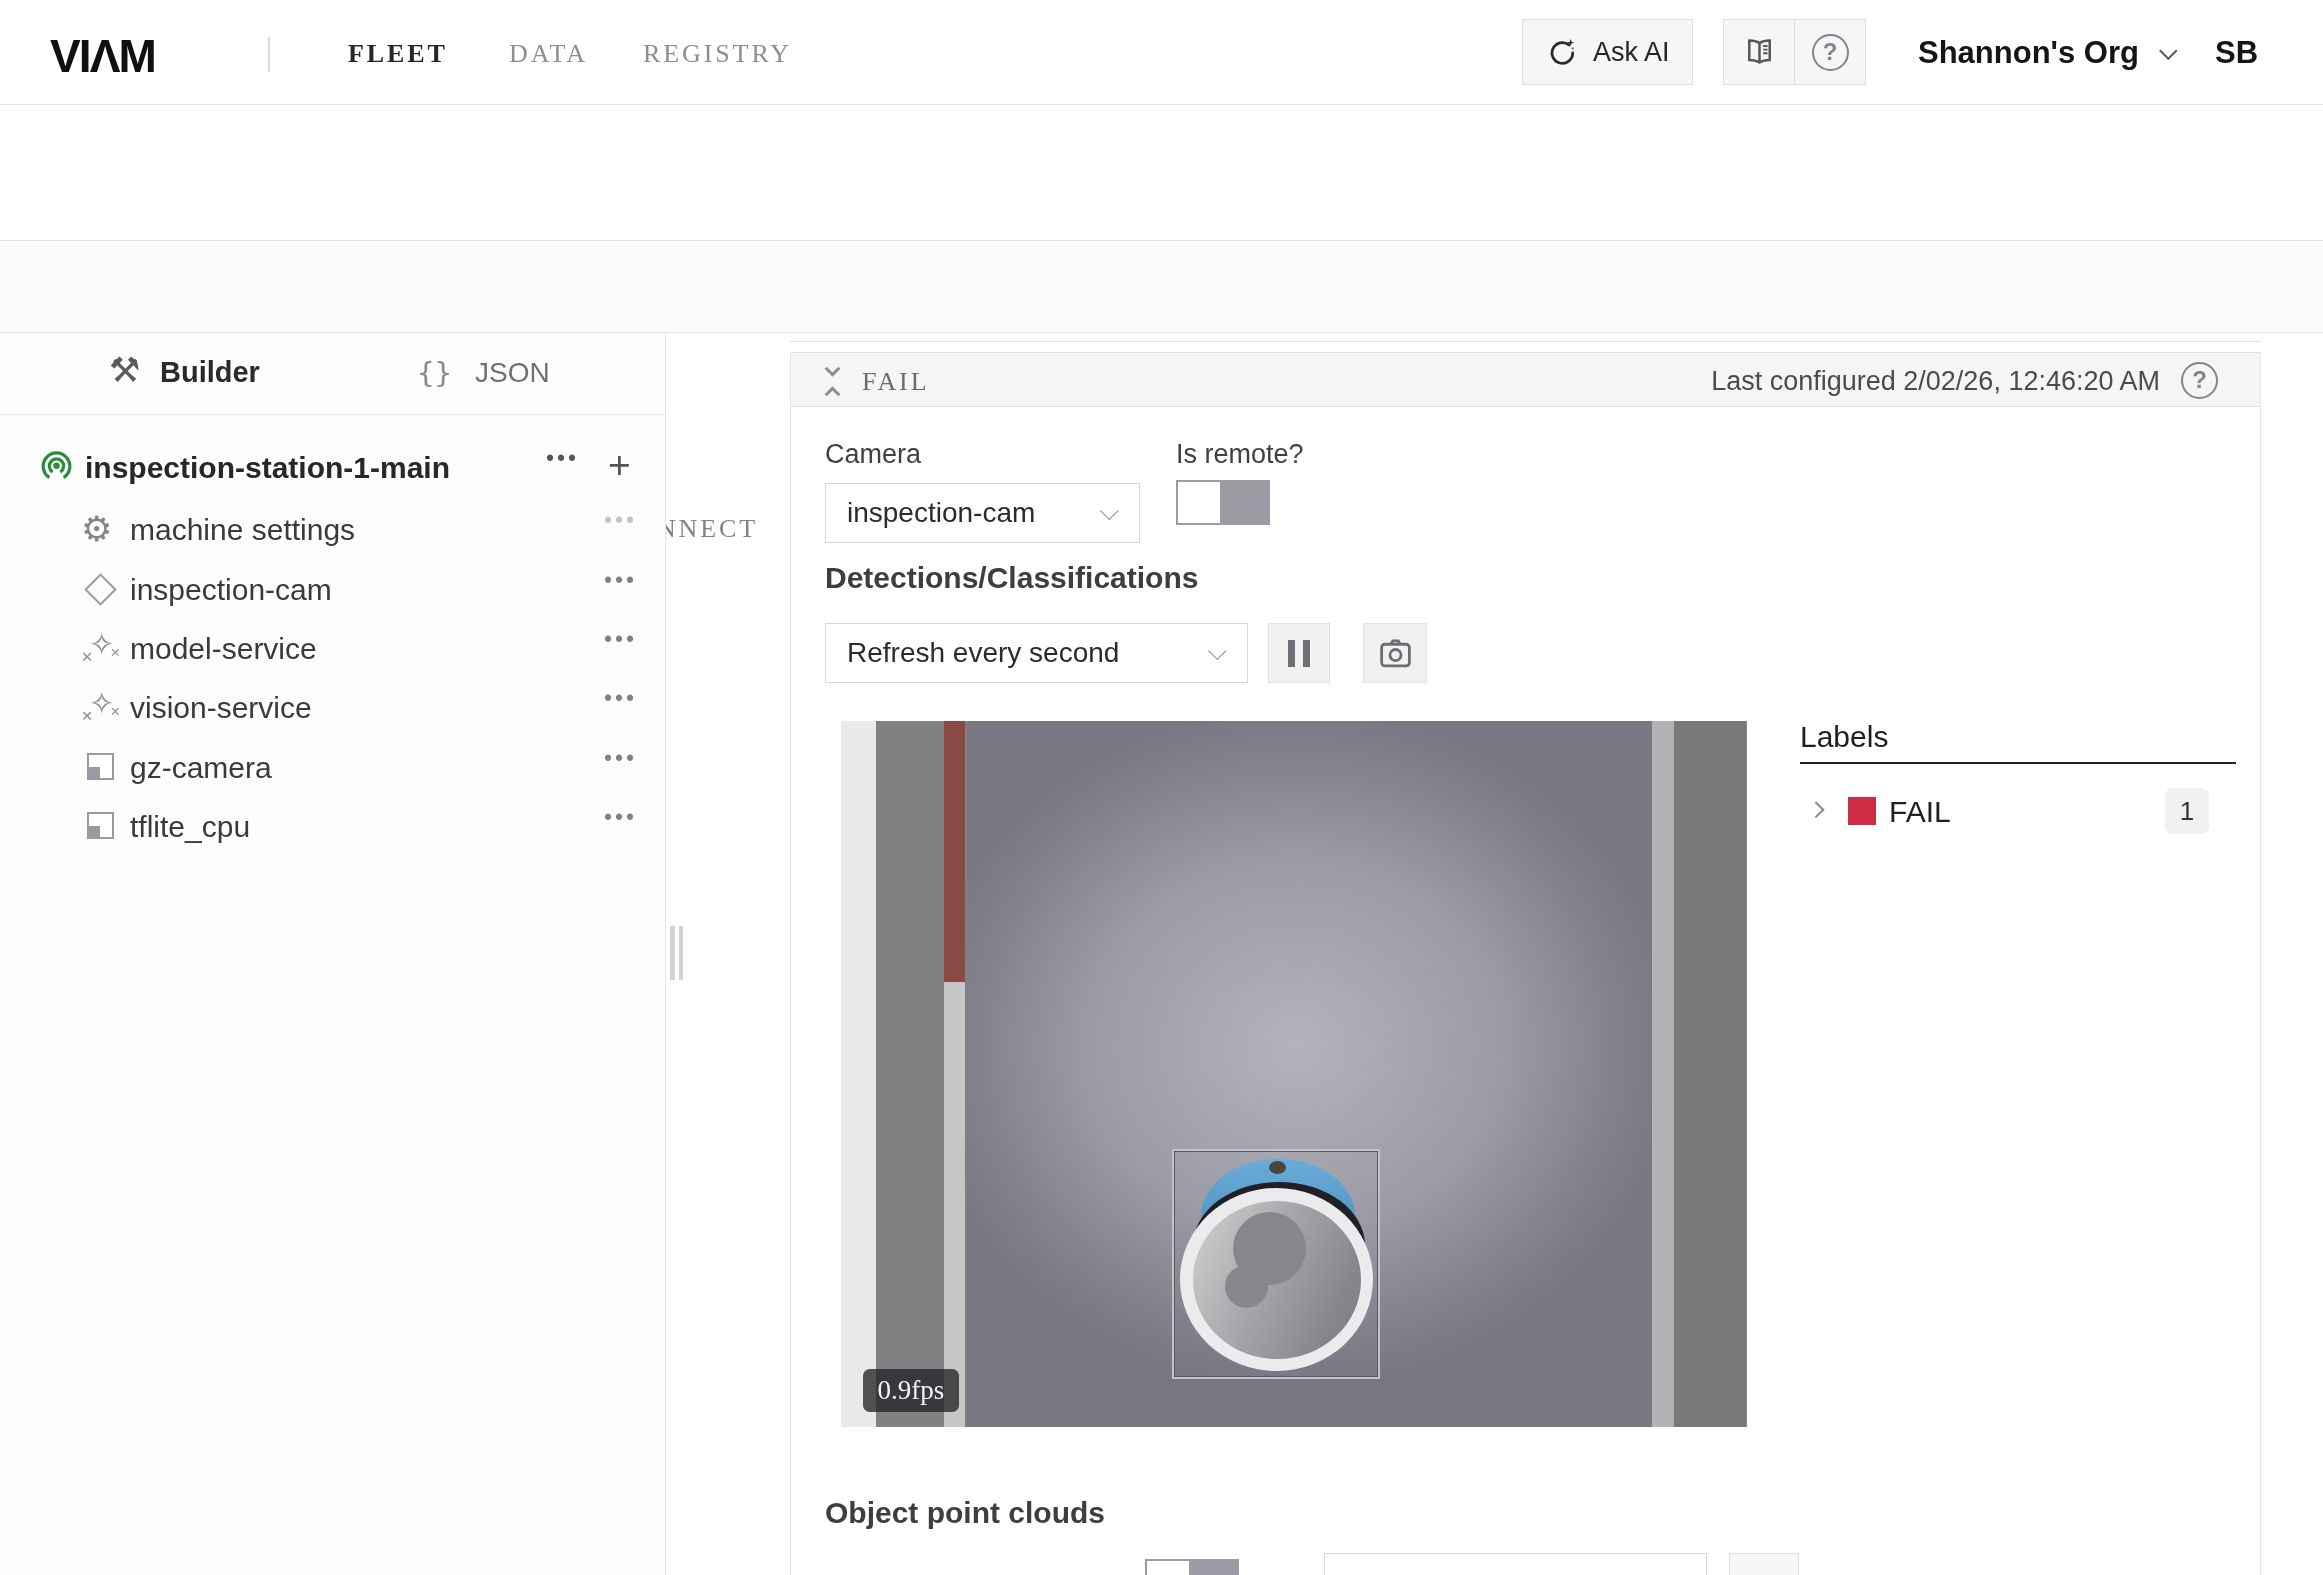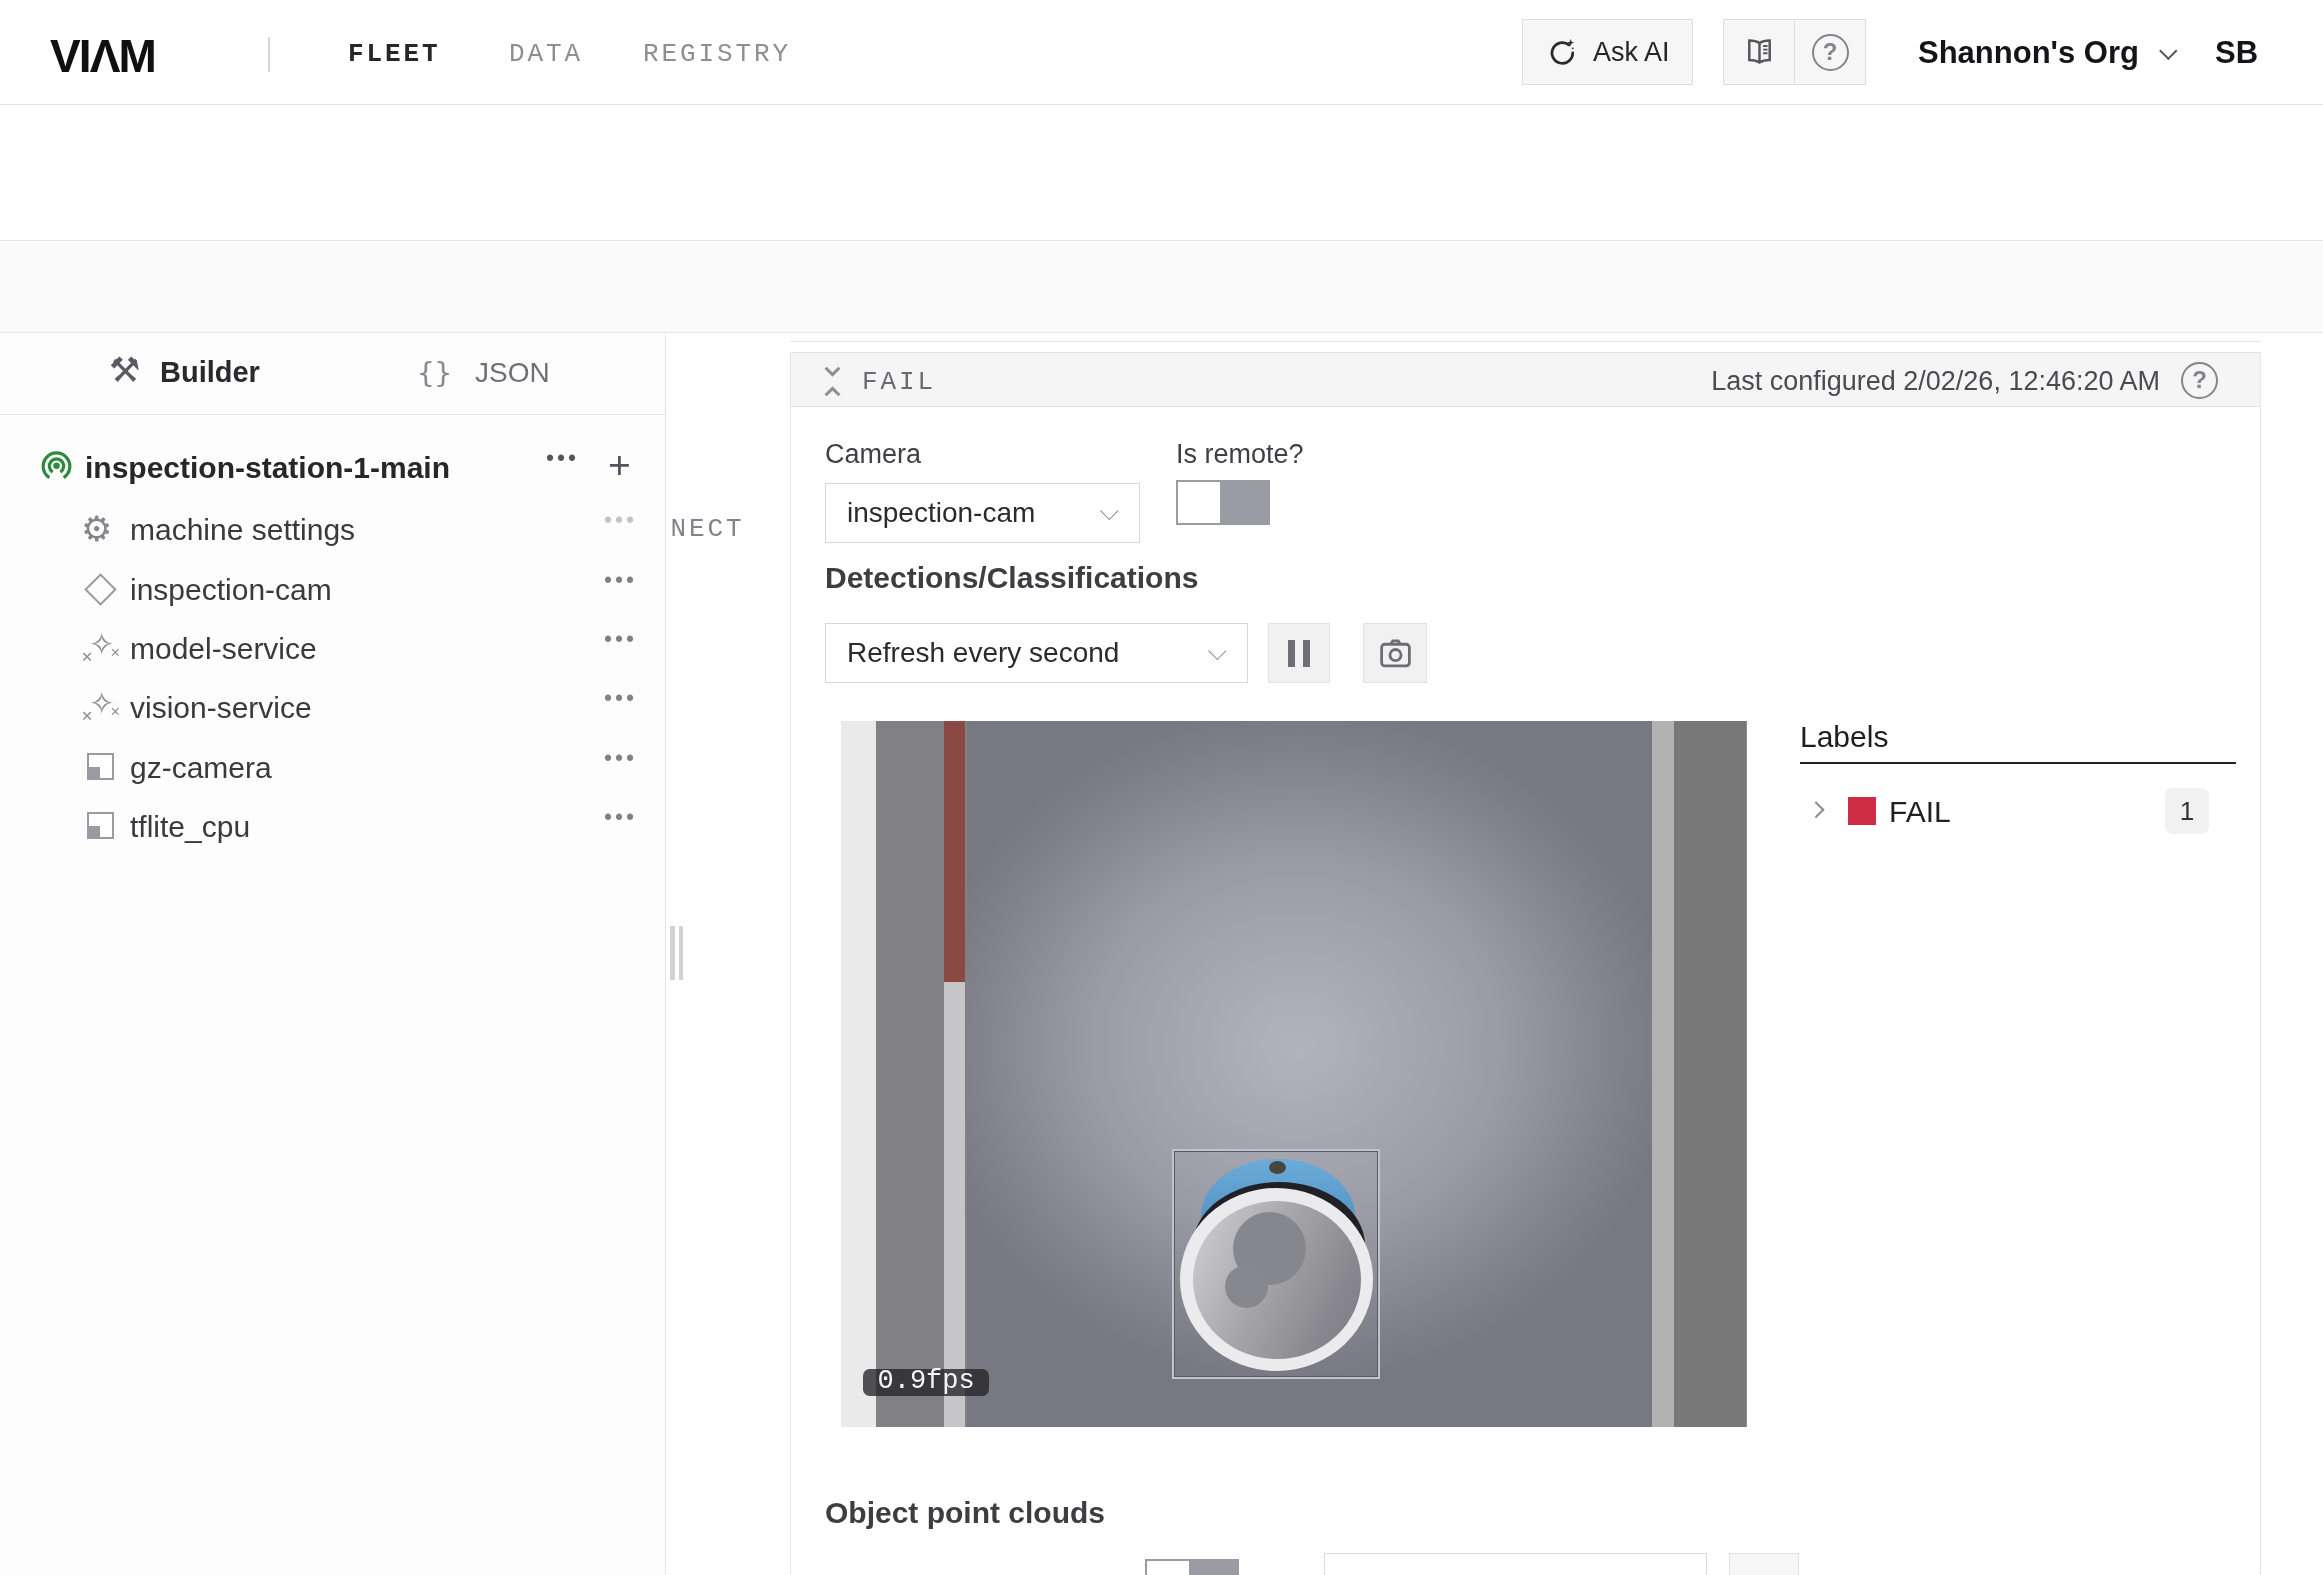--- a/index.html
+++ b/index.html
@@ -1,19 +1,19 @@
 <!DOCTYPE html>
 <html><head>
 <meta charset="utf-8">
 <style>
   * { margin:0; padding:0; box-sizing:border-box; }
   html,body { width:2323px; height:1576px; }
   body { font-family:"Liberation Sans", sans-serif; background:#fff; color:#222; }
   .screen { position:relative; width:2323px; height:1576px; overflow:hidden; background:#fff; }
-  .mono { font-family:Liberation Mono, monospace; }
+  .mono { font-family:Liberation Serif, serif; }
 
   
   .topnav { position:absolute; left:0; top:0; width:2323px; height:105px; background:#fff; border-bottom:1.9px solid #e4e4e4; }
   .logo { position:absolute; left:50px; top:29px; font-size:46px; font-weight:800; letter-spacing:-1.9px; color:#101013; }
   .nav-divider { position:absolute; left:268px; top:37px; width:1.9px; height:35px; background:#d8d8d8; }
   .navtab { position:absolute; top:39px; font-size:26px; letter-spacing:2.9px; color:#8d8d93; }
   .navtab.active { color:#26262b; font-weight:bold; }
   .btn { background:#f6f6f6; border:1.9px solid #dedede; display:flex; align-items:center; justify-content:center; cursor:pointer; }
   .askai { position:absolute; left:1522px; top:19.3px; width:171px; height:66px; gap:12.6px; }
   .askai span.lbl { font-size:27px; color:#26262b; }
@@ -105,21 +105,21 @@
   .feed .strip-r2 { position:absolute; left:833px; top:0; width:72px; height:706px; background:#787879; }
   .bbox { position:absolute; left:331px; top:428px; width:208px; height:230px; border:2.9px solid #c0c3c7; box-shadow:inset 0 0 0 1px #5a5a64; }
   .knob-blue { position:absolute; left:27px; top:7.7px; width:154px; height:114px; border-radius:50%; background:linear-gradient(180deg,#6aabd8 0%,#4f8fc0 70%); }
   .knob-notch { position:absolute; left:95px; top:9.7px; width:17.4px; height:13.5px; border-radius:50%; background:#47473f; }
   .knob-ring { position:absolute; left:19.3px; top:31px; width:172px; height:127px; border-radius:50%; background:#202026; }
   .knob-rim { position:absolute; left:5.8px; top:37px; width:193px; height:183px; border-radius:50%; background:#ebebee; }
   .knob-face { position:absolute; left:19.3px; top:50px; width:168px; height:158px; border-radius:50%;
       background:linear-gradient(115deg,#cacacc 8%,#a5a5a9 45%,#86868c 80%,#7c7c83 100%); }
   .knob-c1 { position:absolute; left:59px; top:61px; width:73px; height:73px; border-radius:50%; background:#86868d; }
   .knob-c2 { position:absolute; left:51px; top:114px; width:43px; height:43px; border-radius:50%; background:#87878e; }
-  .fps-chip { position:absolute; left:22px; top:648px; height:27px; padding:0 14.5px; background:rgba(36,36,40,0.78); border-radius:6.8px; display:flex; align-items:flex-end; }
+  .fps-chip { position:absolute; left:22px; top:648px; height:43px; padding:0 14.5px; background:rgba(36,36,40,0.78); border-radius:6.8px; display:flex; align-items:center; }
   .fps-chip span { font-size:27px; color:#f5f5f5; }
 
   
   .labels-head { position:absolute; left:1009px; top:368px; width:436px; text-align:left; font-size:30px; color:#1e1e22; }
   .labels-rule { position:absolute; left:1009px; top:410px; width:436px; border-bottom:2.9px solid #222; }
   .label-row { position:absolute; left:1009px; top:436px; width:436px; height:48px; }
   .label-row .chev { position:absolute; left:9.7px; top:16.4px; border-color:#8a8a92; border-width:2.9px; width:11.6px; height:11.6px; }
   .label-swatch { position:absolute; left:48px; top:8.7px; width:28px; height:28px; background:#ce2c45; }
   .label-name { position:absolute; left:89px; top:6.8px; font-size:30px; color:#202024; }
   .label-count { position:absolute; right:27px; top:0px; width:44px; height:46px; background:#f1f1f1; border-radius:7.7px; display:flex; align-items:center; justify-content:center; font-size:26px; color:#33333a; }

